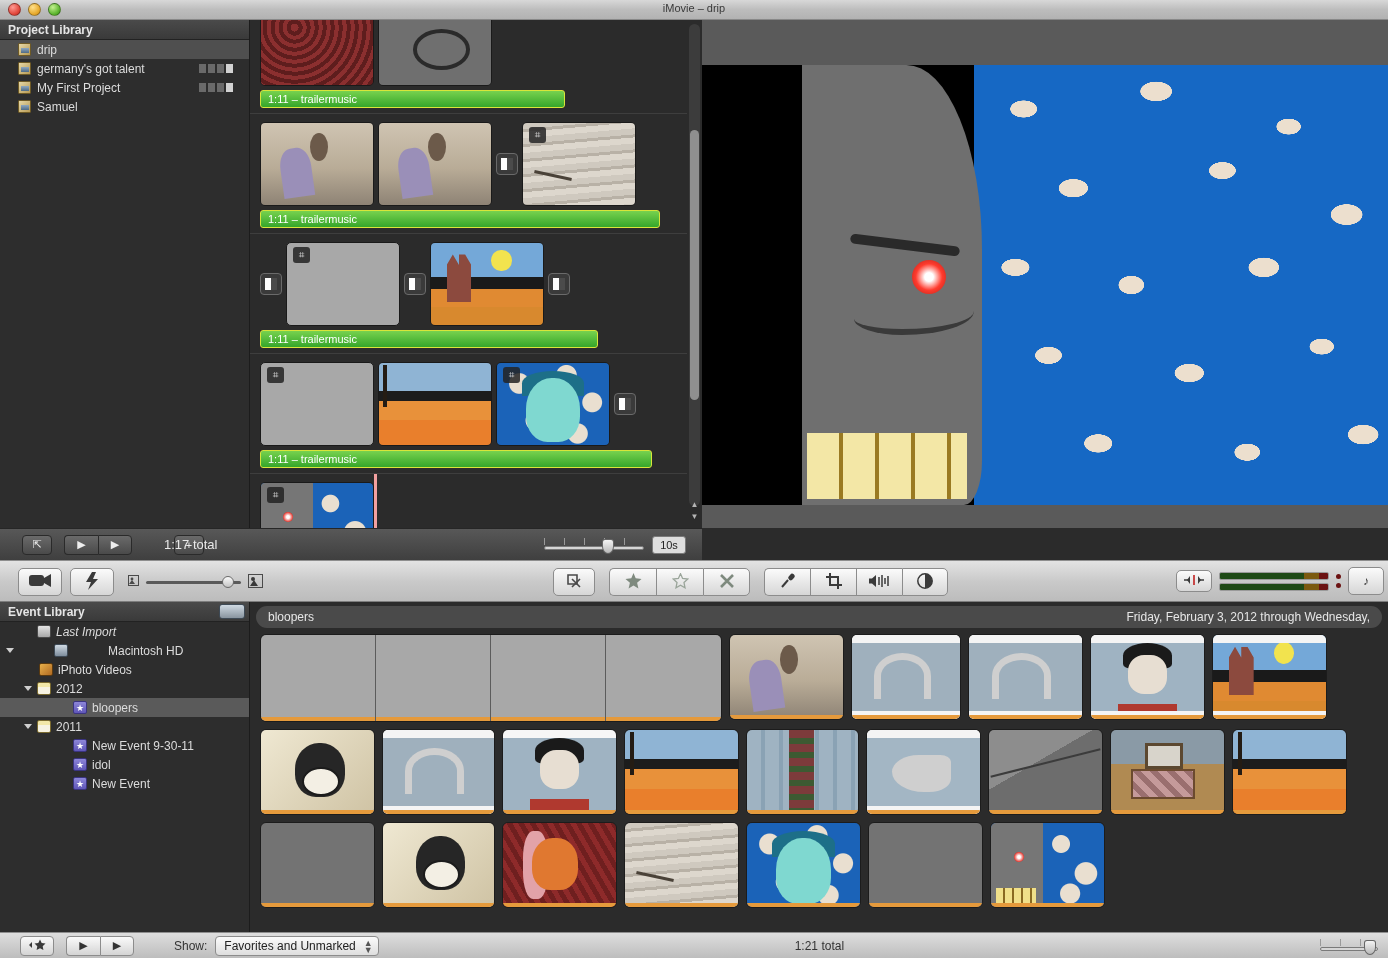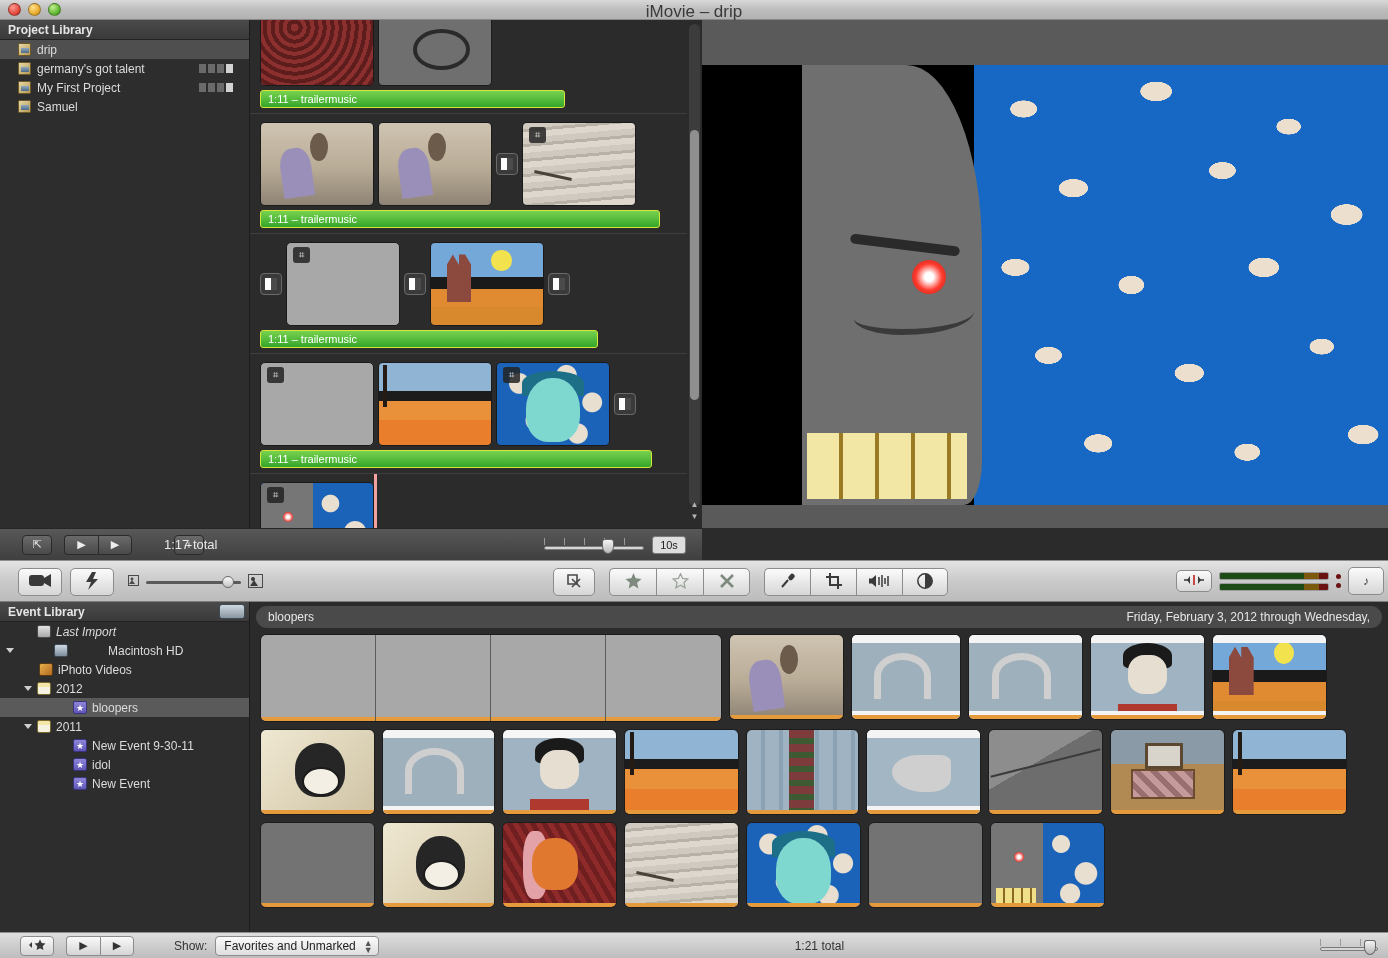--- a/index.html
+++ b/index.html
@@ -13,21 +13,21 @@
   .app { position: relative; width: 1388px; height: 958px; }
 
   
   .titlebar {
     position: absolute; left: 0; top: 0; width: 1388px; height: 20px;
     background: linear-gradient(to bottom, #d8d8d8 0%, #bdbdbd 50%, #b2b2b2 100%);
     border-bottom: 1px solid #888;
   }
   .title-text {
     position: absolute; left: 0; top: 2px; width: 1388px;
-    text-align: center; font-size: 17px; color: #3a3a3a;
+    text-align: center; font-size: 11px; color: #3a3a3a;
   }
   .traffic { position: absolute; left: 8px; top: 3px; display: flex; gap: 7px; }
   .light { width: 13px; height: 13px; border-radius: 50%; border: 1px solid rgba(0,0,0,.35); }
   .light.r { background: radial-gradient(circle at 35% 30%, #ff9a93, #e1463a 65%, #b02c22); }
   .light.y { background: radial-gradient(circle at 35% 30%, #ffe08a, #e7a92b 65%, #b8801b); }
   .light.g { background: radial-gradient(circle at 35% 30%, #c3f08e, #5cb52f 65%, #3d8a1d); }
 
   
   .top-area { position: absolute; left: 0; top: 20px; width: 1388px; height: 508px; }
 

